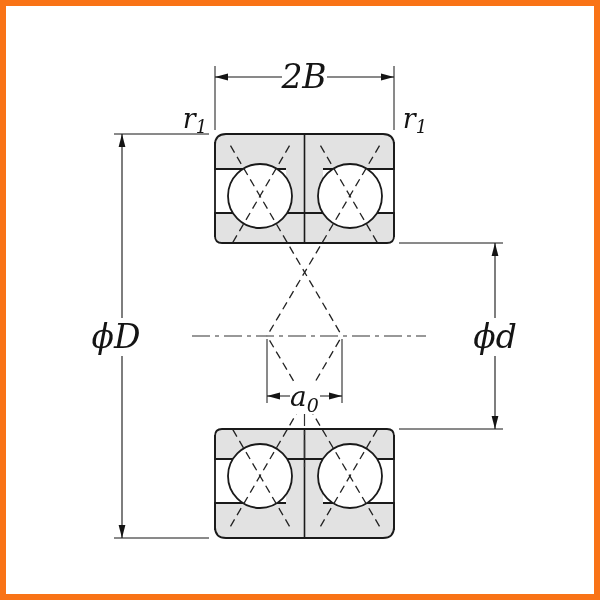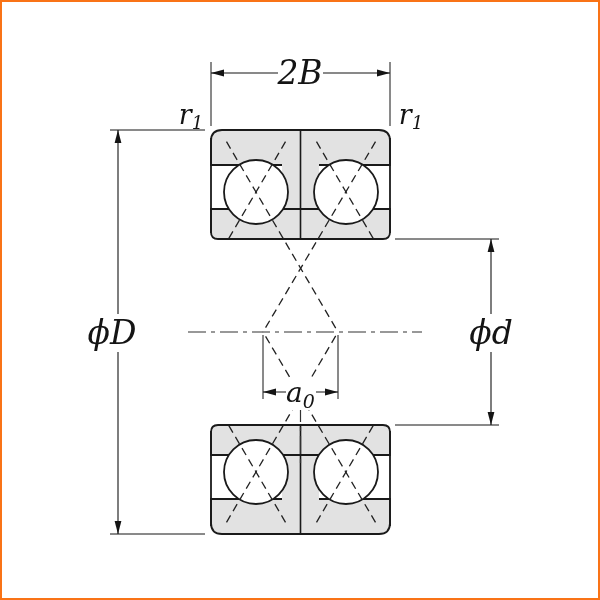--- a/index.html
+++ b/index.html
@@ -5,21 +5,21 @@
   html, body {
     margin: 0;
     padding: 0;
     background: #ffffff;
   }
   .frame {
     position: relative;
     width: 600px;
     height: 600px;
     box-sizing: border-box;
-    border: 2px solid #f97316;
+    border: 6px solid #f97316;
     background: #ffffff;
     overflow: hidden;
   }
   svg { display: block; }
   .dim-label {
     font-family: "DejaVu Serif", "Liberation Serif", serif;
     font-style: italic;
     fill: #141414;
   }
 </style>

